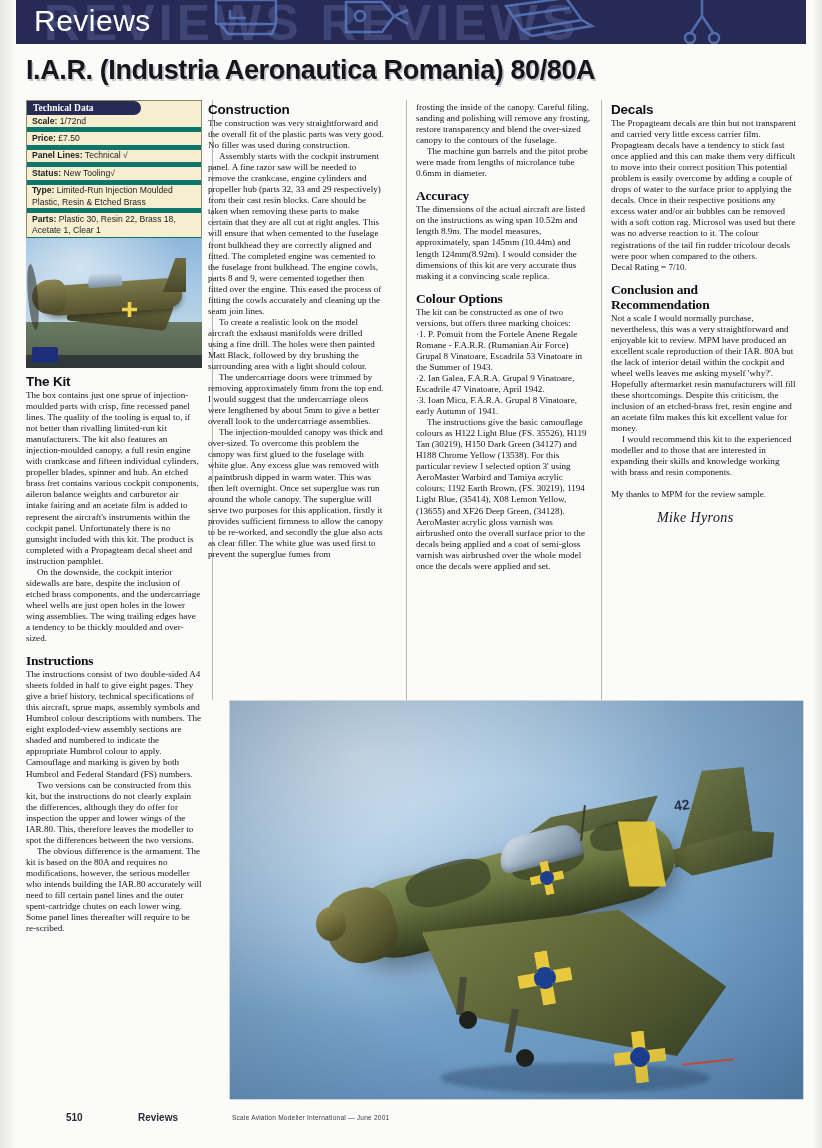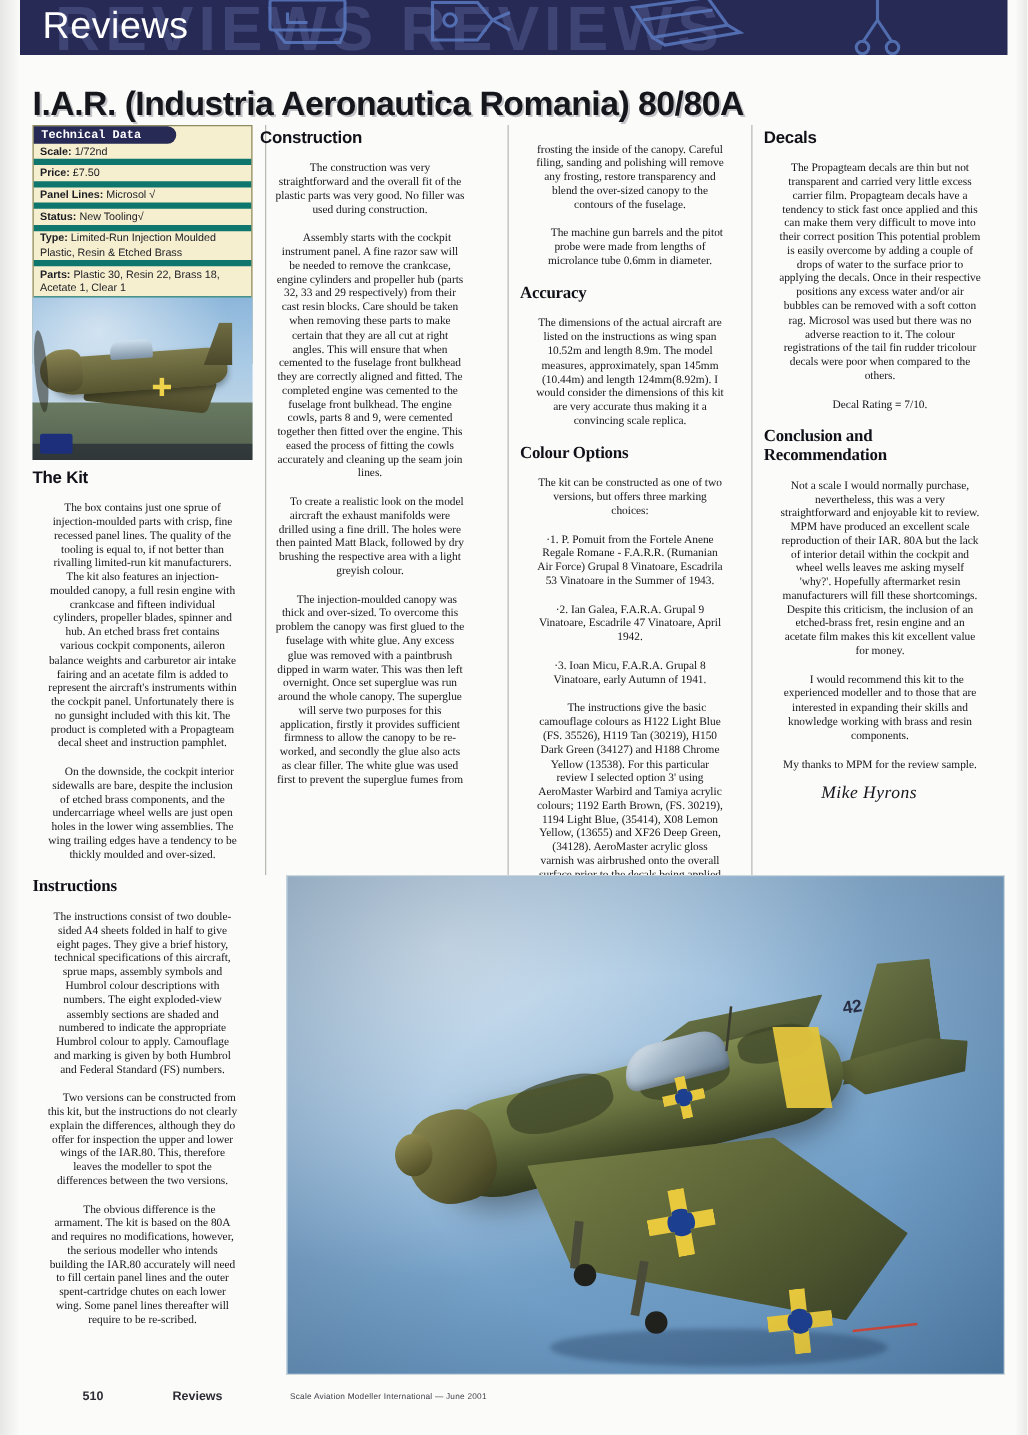--- a/index.html
+++ b/index.html
@@ -72,21 +72,21 @@
     font-size: 30px;
     font-weight: normal;
     color: #ffffff;
     letter-spacing: 0.5px;
   }
 
   
   .headline {
     position: absolute;
     left: 26px;
-    top: 68px;
+    top: 55px;
     width: 780px;
     font-family: "Liberation Sans", sans-serif;
     font-weight: bold;
     font-size: 27px;
     letter-spacing: -0.4px;
     color: #15151c;
     text-shadow: 1.6px 1.6px 0 rgba(150,150,160,0.55);
   }
 
   
@@ -97,21 +97,21 @@
     width: 176px;
     border: 1px solid #8d8a5f;
     background: #f6efcf;
     box-sizing: border-box;
   }
   .tech-head {
     position: relative;
     height: 14px;
     background: #262a55;
     color: #fff;
-    font-family: Liberation Mono, monospace;
+    font-family: Liberation Serif, serif;
     font-weight: bold;
     font-size: 9.5px;
     line-height: 14px;
     padding-left: 6px;
     width: 108px;
     border-top-right-radius: 9px;
     border-bottom-right-radius: 9px;
   }
   .tech-rows {
     padding: 0 0 1px 0;
@@ -223,22 +223,21 @@
   
   .col {
     position: absolute;
     font-family: "Liberation Serif", serif;
     font-size: 9.1px;
     line-height: 11.05px;
     color: #15151b;
     text-align: left;
   }
   .col p {
-    margin: 12px;
-    text-align: center;
+    margin: 0;
   }
   .col p + p {
     text-indent: 11px;
   }
   .col p.flat { text-indent: 0 !important; }
   h2.sec {
     font-family: "Liberation Sans", sans-serif;
     font-weight: bold;
     font-size: 13.5px;
     line-height: 15px;
@@ -506,21 +505,21 @@
     <div class="masthead-title">Reviews</div>
   </div>
 
   <div class="headline">I.A.R. (Industria Aeronautica Romania) 80/80A</div>
 
   <div class="tech-box">
     <div class="tech-head">Technical Data</div>
     <div class="tech-rows" id="tech-rows">
         <div class="tech-row"><b>Scale:</b><span> 1/72nd</span></div>
         <div class="tech-row"><b>Price:</b><span> £7.50</span></div>
-        <div class="tech-row"><b>Panel Lines:</b><span> Microsol √</span></div>
+        <div class="tech-row"><b>Panel Lines:</b><span> Technical √</span></div>
         <div class="tech-row"><b>Status:</b><span> New Tooling√</span></div>
         <div class="tech-row"><b>Type:</b><span> Limited-Run Injection Moulded Plastic, Resin &amp; Etched Brass</span></div>
         <div class="tech-row"><b>Parts:</b><span> Plastic 30, Resin 22, Brass 18, Acetate 1, Clear 1</span></div>
         <div class="tech-row"><b>Decal Options:</b><span> 3</span></div>
         <div class="tech-row"><b>Manufacturer:</b><span> MPM s.r.o</span></div>
         <div class="tech-row"><b>Obtain in UK via:</b><span> Hannants</span></div>
       </div>
   </div>
 
   <div class="boxart">
@@ -548,21 +547,22 @@
     <h2 class="sec spaced">Instructions</h2>
     <p class="flat">The instructions consist of two double-sided A4 sheets folded in half to give eight pages. They give a brief history, technical specifications of this aircraft, sprue maps, assembly symbols and Humbrol colour descriptions with numbers. The eight exploded-view assembly sections are shaded and numbered to indicate the appropriate Humbrol colour to apply. Camouflage and marking is given by both Humbrol and Federal Standard (FS) numbers.</p>
     <p>Two versions can be constructed from this kit, but the instructions do not clearly explain the differences, although they do offer for inspection the upper and lower wings of the IAR.80. This, therefore leaves the modeller to spot the differences between the two versions.</p>
     <p>The obvious difference is the armament. The kit is based on the 80A and requires no modifications, however, the serious modeller who intends building the IAR.80 accurately will need to fill certain panel lines and the outer spent-cartridge chutes on each lower wing. Some panel lines thereafter will require to be re-scribed.</p>
   </div>
 
   <div class="col col2">
     <h2 class="sec">Construction</h2>
     <p class="flat">The construction was very straightforward and the overall fit of the plastic parts was very good. No filler was used during construction.</p>
     <p>Assembly starts with the cockpit instrument panel. A fine razor saw will be needed to remove the crankcase, engine cylinders and propeller hub (parts 32, 33 and 29 respectively) from their cast resin blocks. Care should be taken when removing these parts to make certain that they are all cut at right angles. This will ensure that when cemented to the fuselage front bulkhead they are correctly aligned and fitted. The completed engine was cemented to the fuselage front bulkhead. The engine cowls, parts 8 and 9, were cemented together then fitted over the engine. This eased the process of fitting the cowls accurately and cleaning up the seam join lines.</p>
-    <p>To create a realistic look on the model aircraft the exhaust manifolds were drilled using a fine drill. The holes were then painted Matt Black, followed by dry brushing the respective area with a light greyish colour.</p>
+    <p>To create a realistic look on the model aircraft the exhaust manifolds were drilled using a fine drill. The holes were then painted Matt Black, followed by dry brushing the surrounding area with a light should colour.</p>
+    <p>The undercarriage doors were trimmed by removing approximately 6mm from the top end. I would suggest that the undercarriage oleos were lengthened by about 5mm to give a better overall look to the undercarriage assemblies.</p>
     <p>The injection-moulded canopy was thick and over-sized. To overcome this problem the canopy was first glued to the fuselage with white glue. Any excess glue was removed with a paintbrush dipped in warm water. This was then left overnight. Once set superglue was run around the whole canopy. The superglue will serve two purposes for this application, firstly it provides sufficient firmness to allow the canopy to be re-worked, and secondly the glue also acts as clear filler. The white glue was used first to prevent the superglue fumes from</p>
   </div>
 
   <div class="col col3">
     <p class="flat">frosting the inside of the canopy. Careful filing, sanding and polishing will remove any frosting, restore transparency and blend the over-sized canopy to the contours of the fuselage.</p>
     <p>The machine gun barrels and the pitot probe were made from lengths of microlance tube 0.6mm in diameter.</p>
     <h2 class="sec spaced">Accuracy</h2>
     <p class="flat">The dimensions of the actual aircraft are listed on the instructions as wing span 10.52m and length 8.9m. The model measures, approximately, span 145mm (10.44m) and length 124mm(8.92m). I would consider the dimensions of this kit are very accurate thus making it a convincing scale replica.</p>
     <h2 class="sec spaced">Colour Options</h2>
     <p class="flat">The kit can be constructed as one of two versions, but offers three marking choices:</p>

